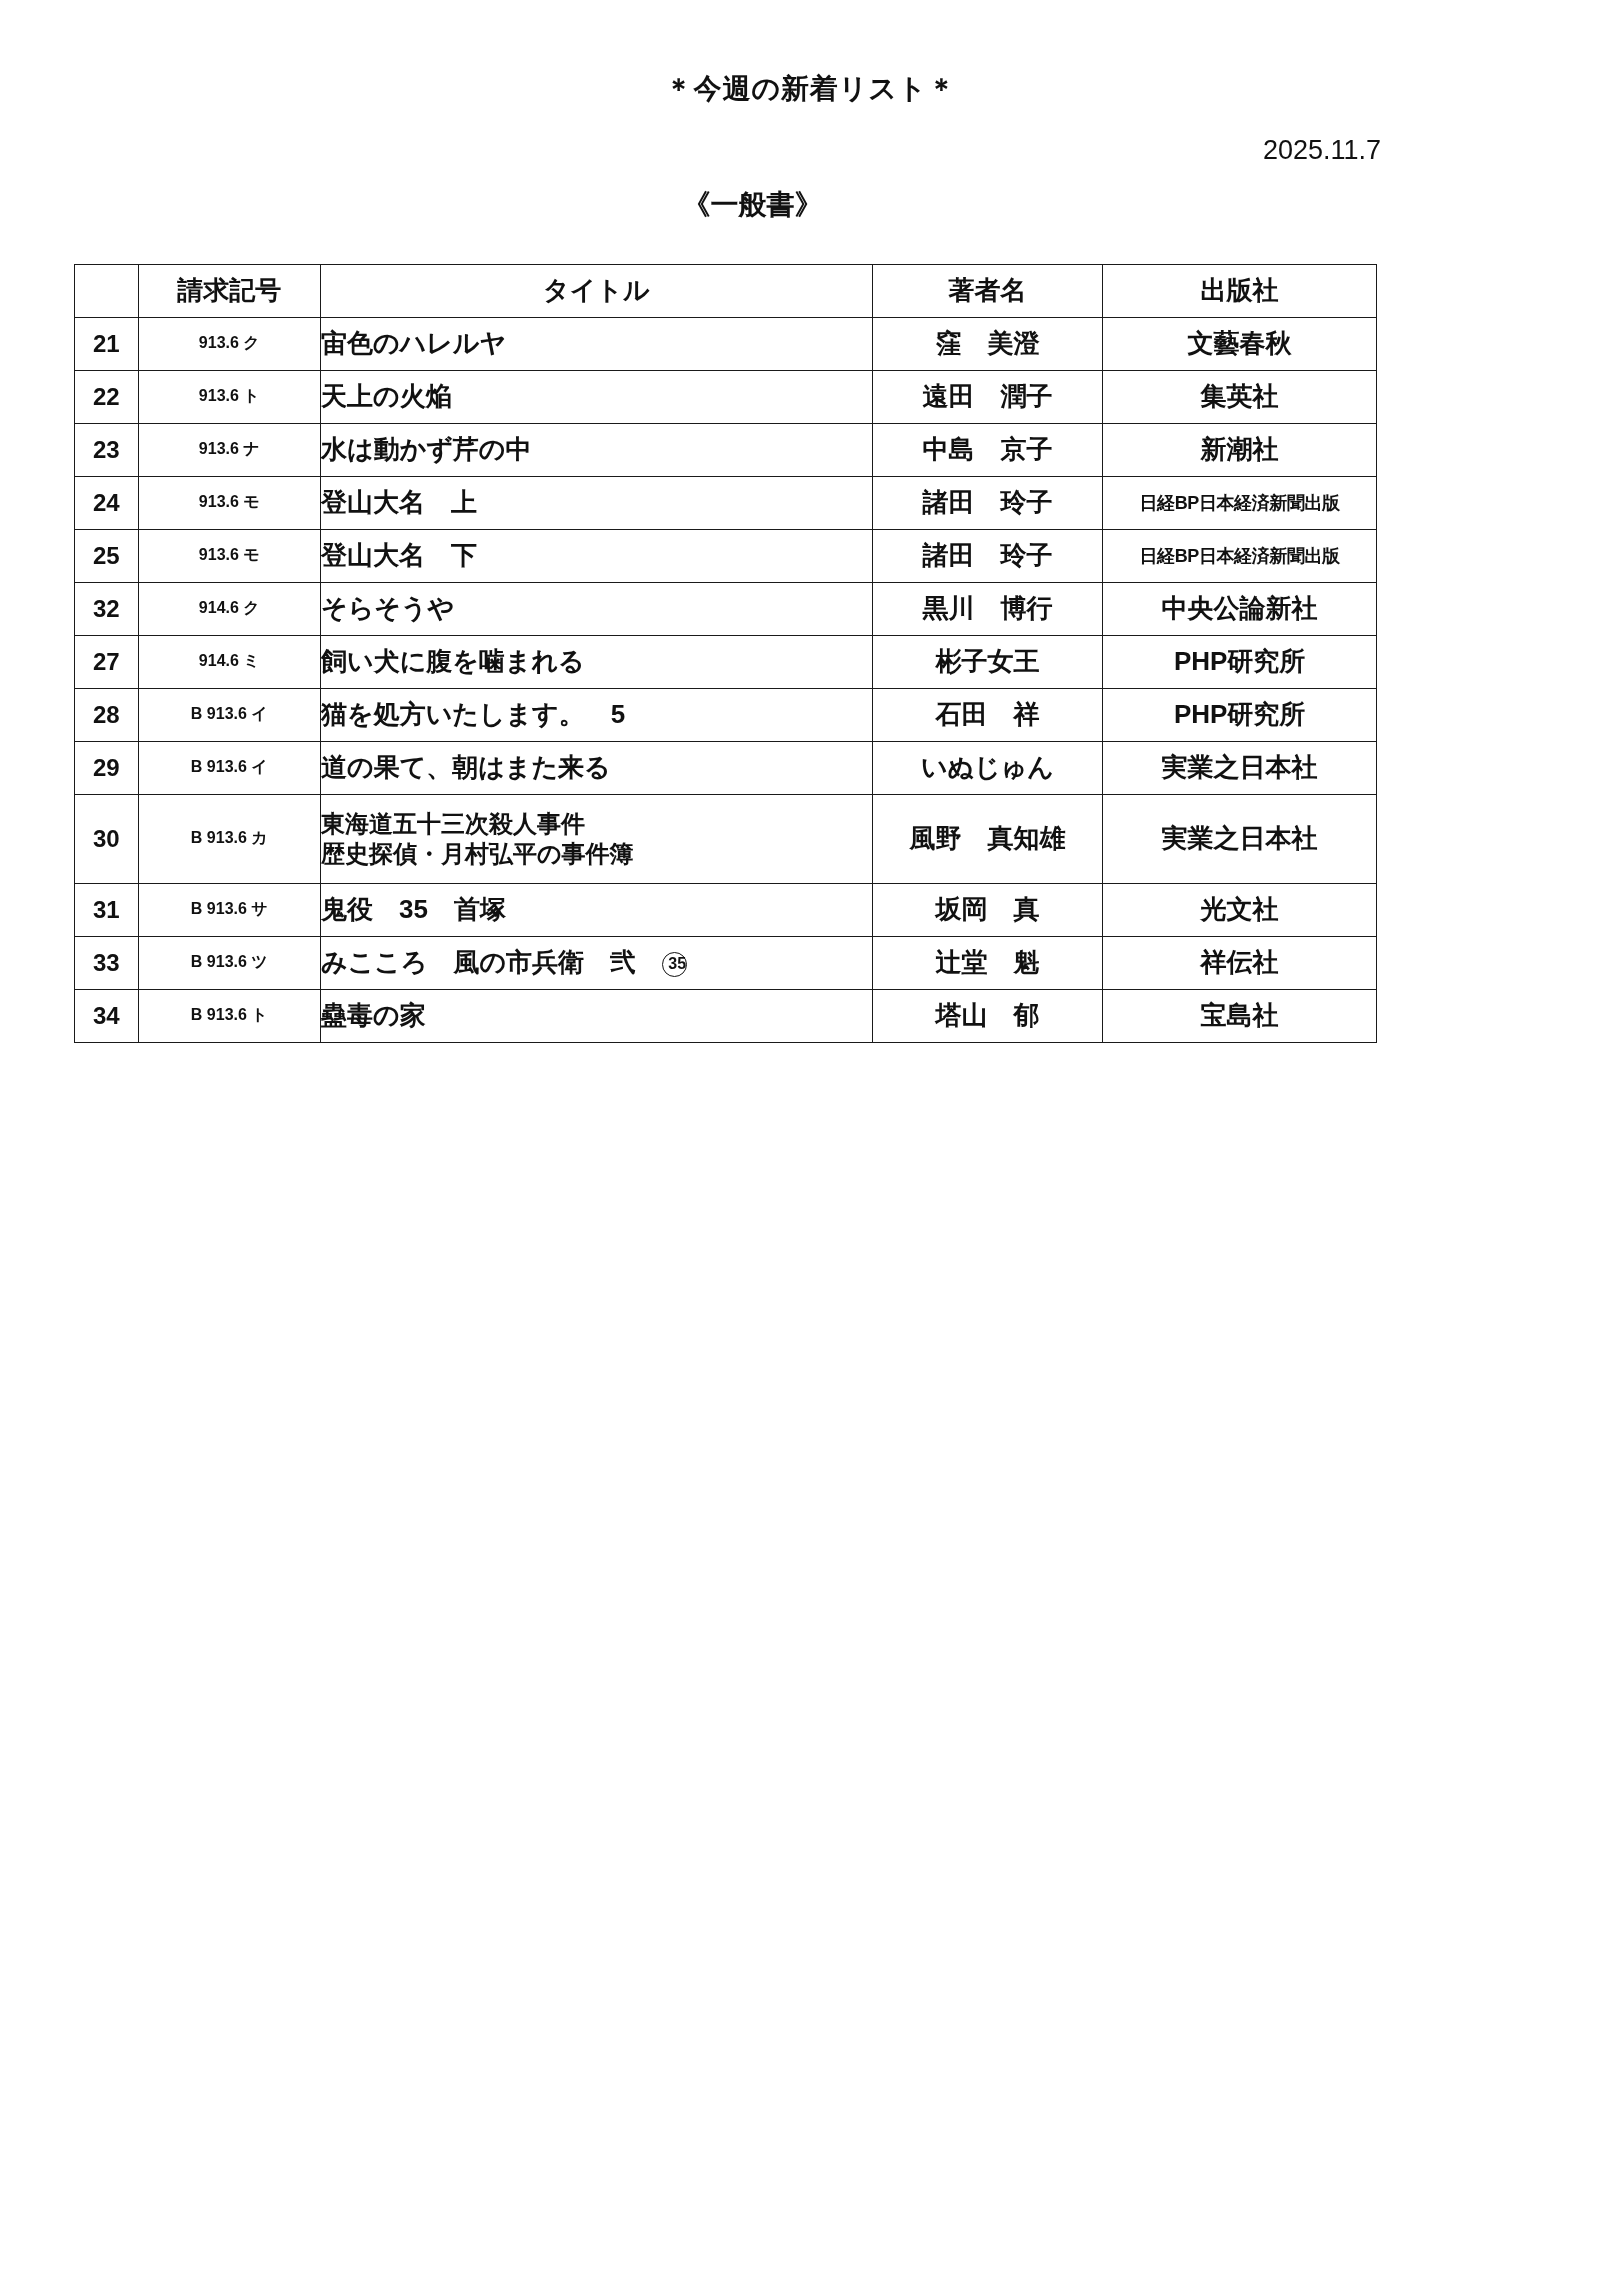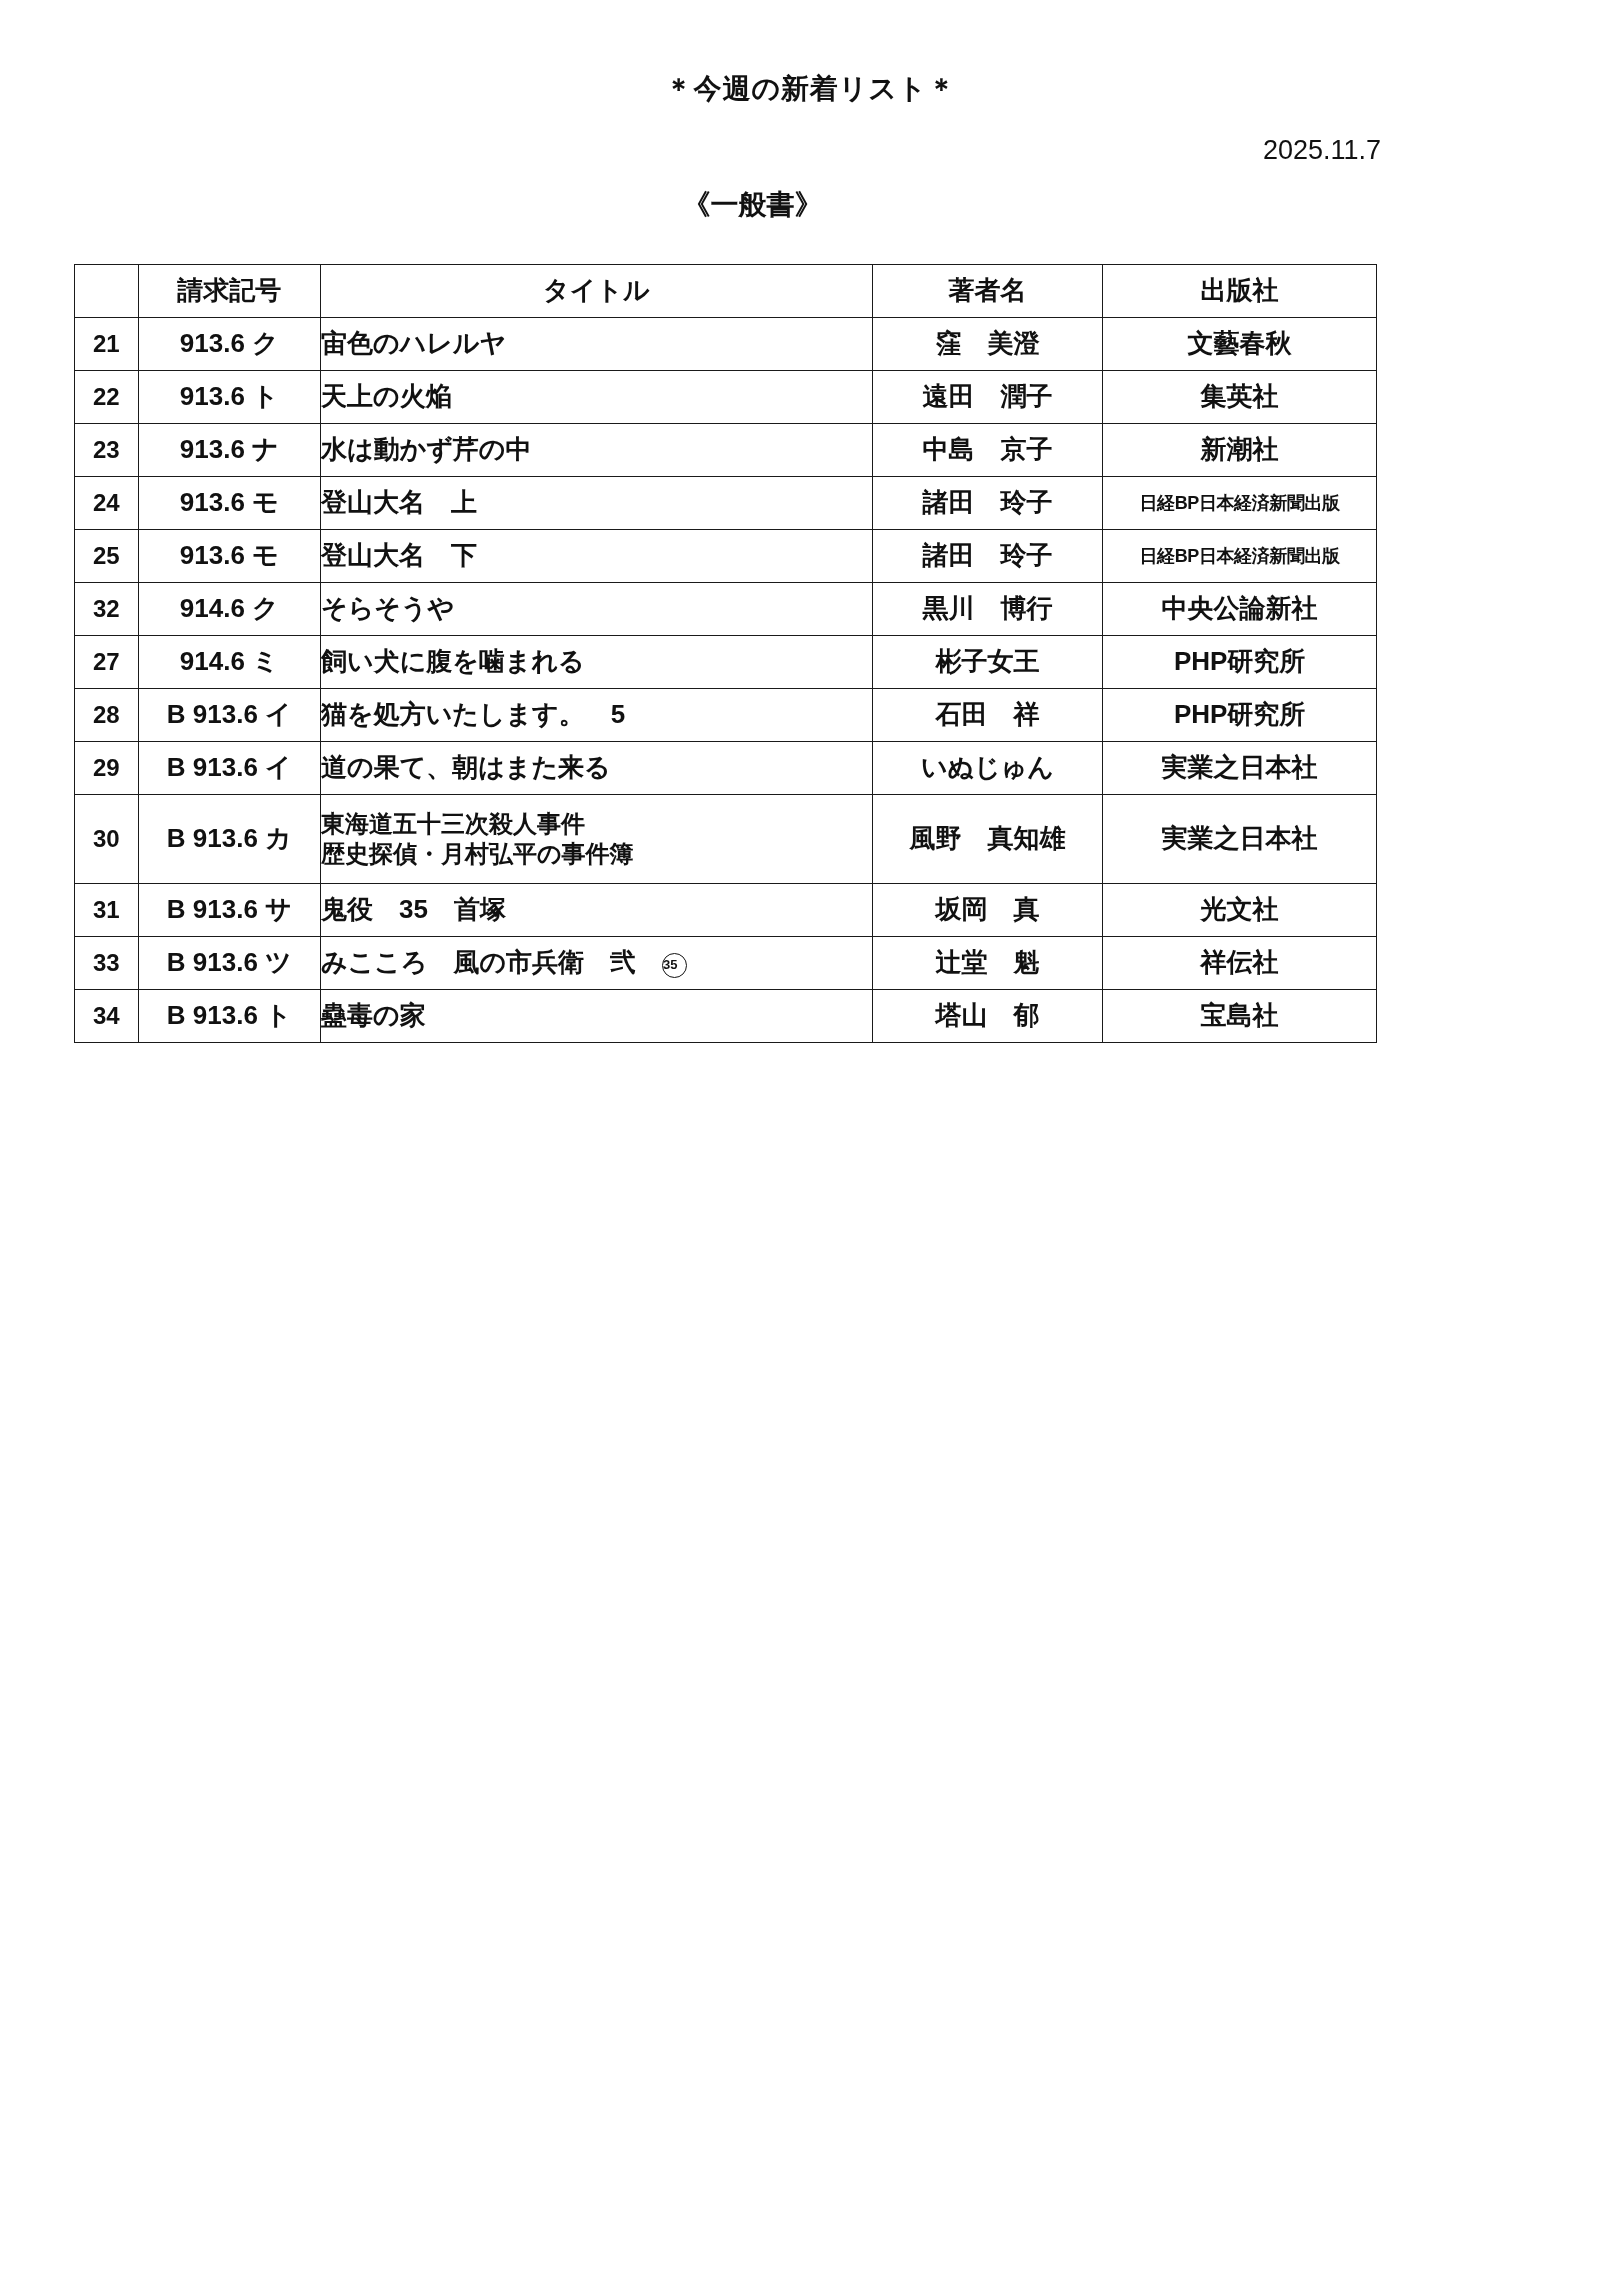--- a/index.html
+++ b/index.html
@@ -62,21 +62,21 @@
     color: #111;
   }
   th.c-no, td.c-no {
     width: 61px;
     text-align: center;
     font-size: 24px;
   }
   th.c-call, td.c-call {
     width: 177px;
     text-align: center;
-    font-size: 26px;
+    font-size: 16px;
   }
   th.c-title, td.c-title {
     width: 537px;
     text-align: left;
     font-size: 26px;
     padding-left: 12.5px;
   }
   th.c-author, td.c-author {
     width: 224px;
     text-align: center;
@@ -108,22 +108,22 @@
     display: block;
     white-space: nowrap;
   }
   .circ {
     display: inline-block;
     border: 1.8px solid #111;
     border-radius: 50%;
     width: 23px;
     height: 23px;
     line-height: 21.5px;
-    text-align: left;
-    font-size: 13px;
+    text-align: right;
+    font-size: 16px;
     vertical-align: 1.8px;
   }
 </style>
 </head>
 <body>
 
 <div class="page">
 
   <div class="doc-title">＊今週の新着リスト＊</div>
   <div class="doc-date">2025.11.7</div>

